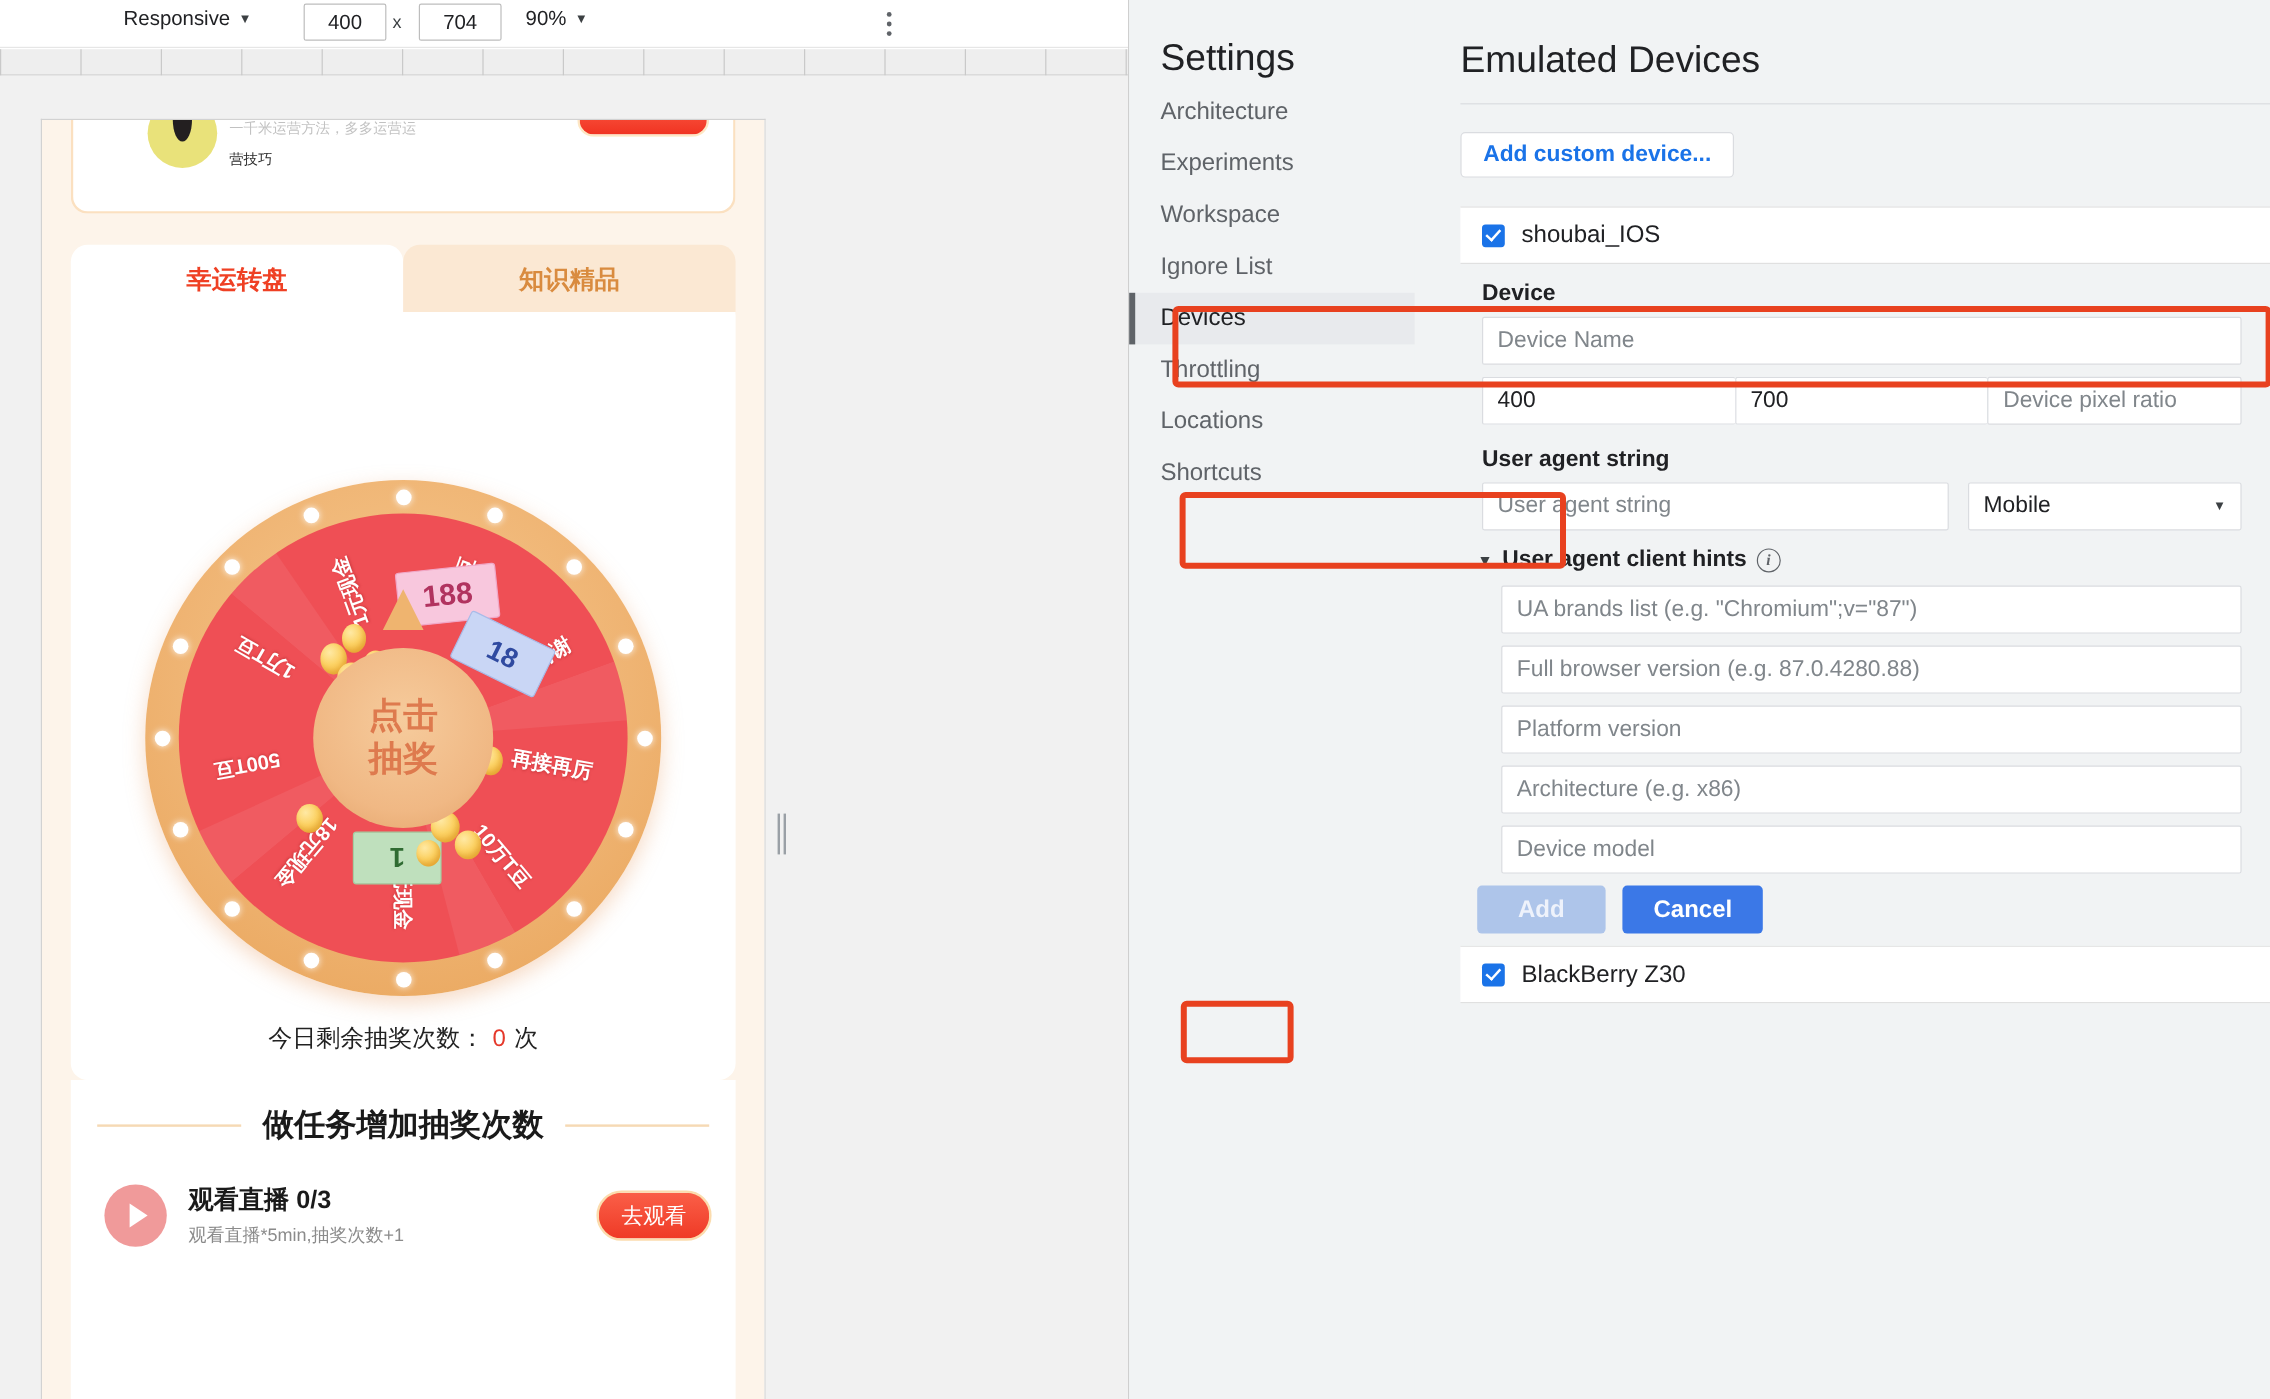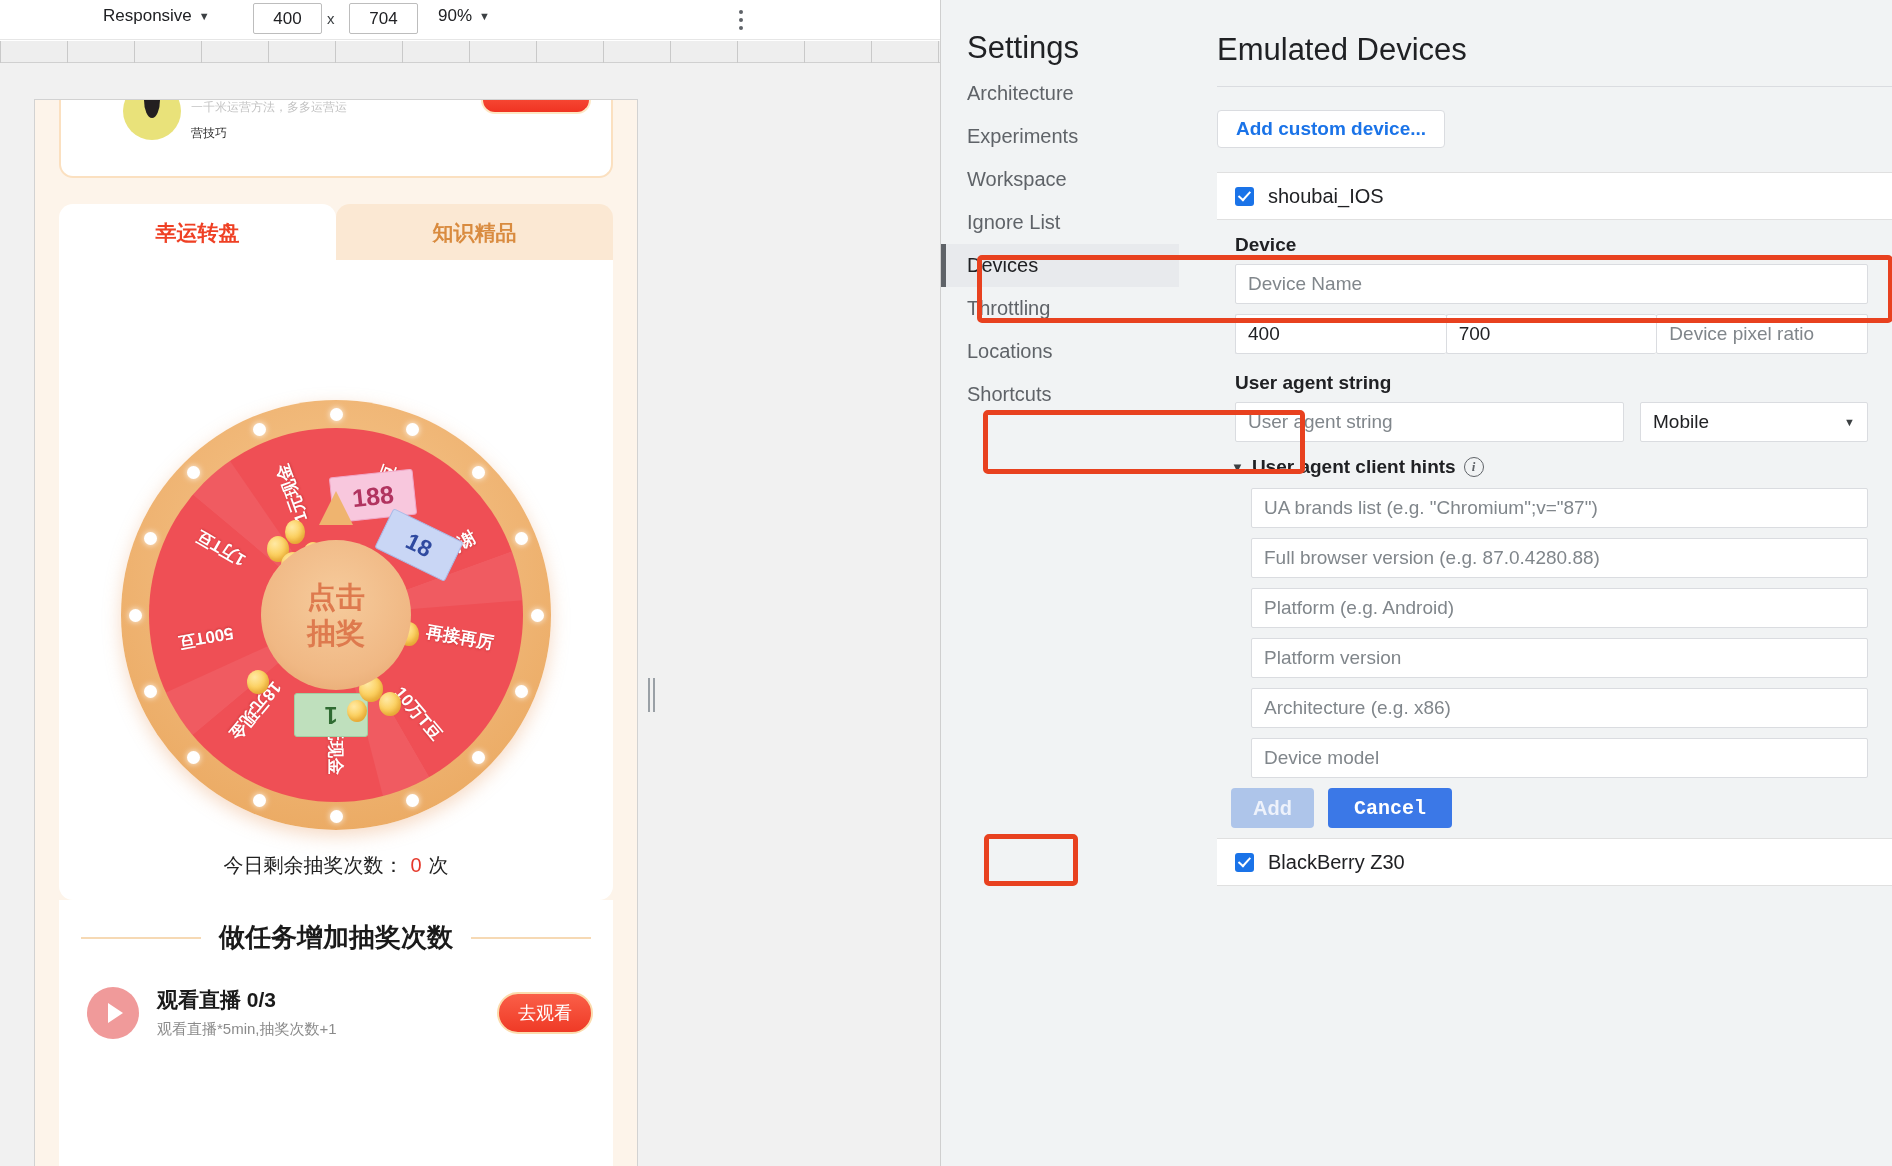--- a/index.html
+++ b/index.html
@@ -278,28 +278,28 @@
   .info-i {
     width: 20px; height: 20px; border-radius: 50%; border: 1.6px solid #5f6368;
     display: inline-flex; align-items: center; justify-content: center;
     font-size: 13px; font-style: italic; color: #5f6368; font-weight: 700;
     font-family: "Liberation Serif", serif;
   }
   .hints-list { margin-left: 22px; }
   .hints-list .inp { margin-bottom: 10px; }
   .btnrow { display: flex; gap: 14px; align-items: center; margin: 6px 0 0 2px; }
   .btn-add {
-    height: 40px; padding: 0 22px; border-radius: 4px;
+    height: 40px; padding: 0 34px; border-radius: 4px;
     background: #aec5ea; color: #eef2fb; font-size: 20px; font-weight: 700;
     display: flex; align-items: center; justify-content: center;
   }
   .btn-cancel {
     height: 40px; padding: 0 26px; border-radius: 4px;
     background: #3b78e7; color: #fff; font-size: 20px; font-weight: 700;
-    display: flex; align-items: center; justify-content: center; font-family: Liberation Mono, monospace;
+    display: flex; align-items: center; justify-content: center;
   }
   .err { color: #c5221f; font-size: 20px; margin: 14px 0 10px 2px; }
 
   
   .ring {
     position: absolute; border: 5px solid #e8411f; border-radius: 5px; pointer-events: none;
   }
 </style>
 </head>
 <body>
@@ -534,21 +534,20 @@
 
           <div class="hints-head">
             <span class="tri">▼</span>
             <span>User agent client hints</span>
             <span class="info-i">i</span>
           </div>
 
           <div class="hints-list">
             <div class="inp ph">UA brands list (e.g. "Chromium";v="87")</div>
             <div class="inp ph">Full browser version (e.g. 87.0.4280.88)</div>
-            <div class="inp ph">Platform (e.g. Android)</div>
             <div class="inp ph">Platform version</div>
             <div class="inp ph">Architecture (e.g. x86)</div>
             <div class="inp ph">Device model</div>
           </div>
 
           <div class="btnrow">
             <div class="btn-add">Add</div>
             <div class="btn-cancel">Cancel</div>
           </div>
 

